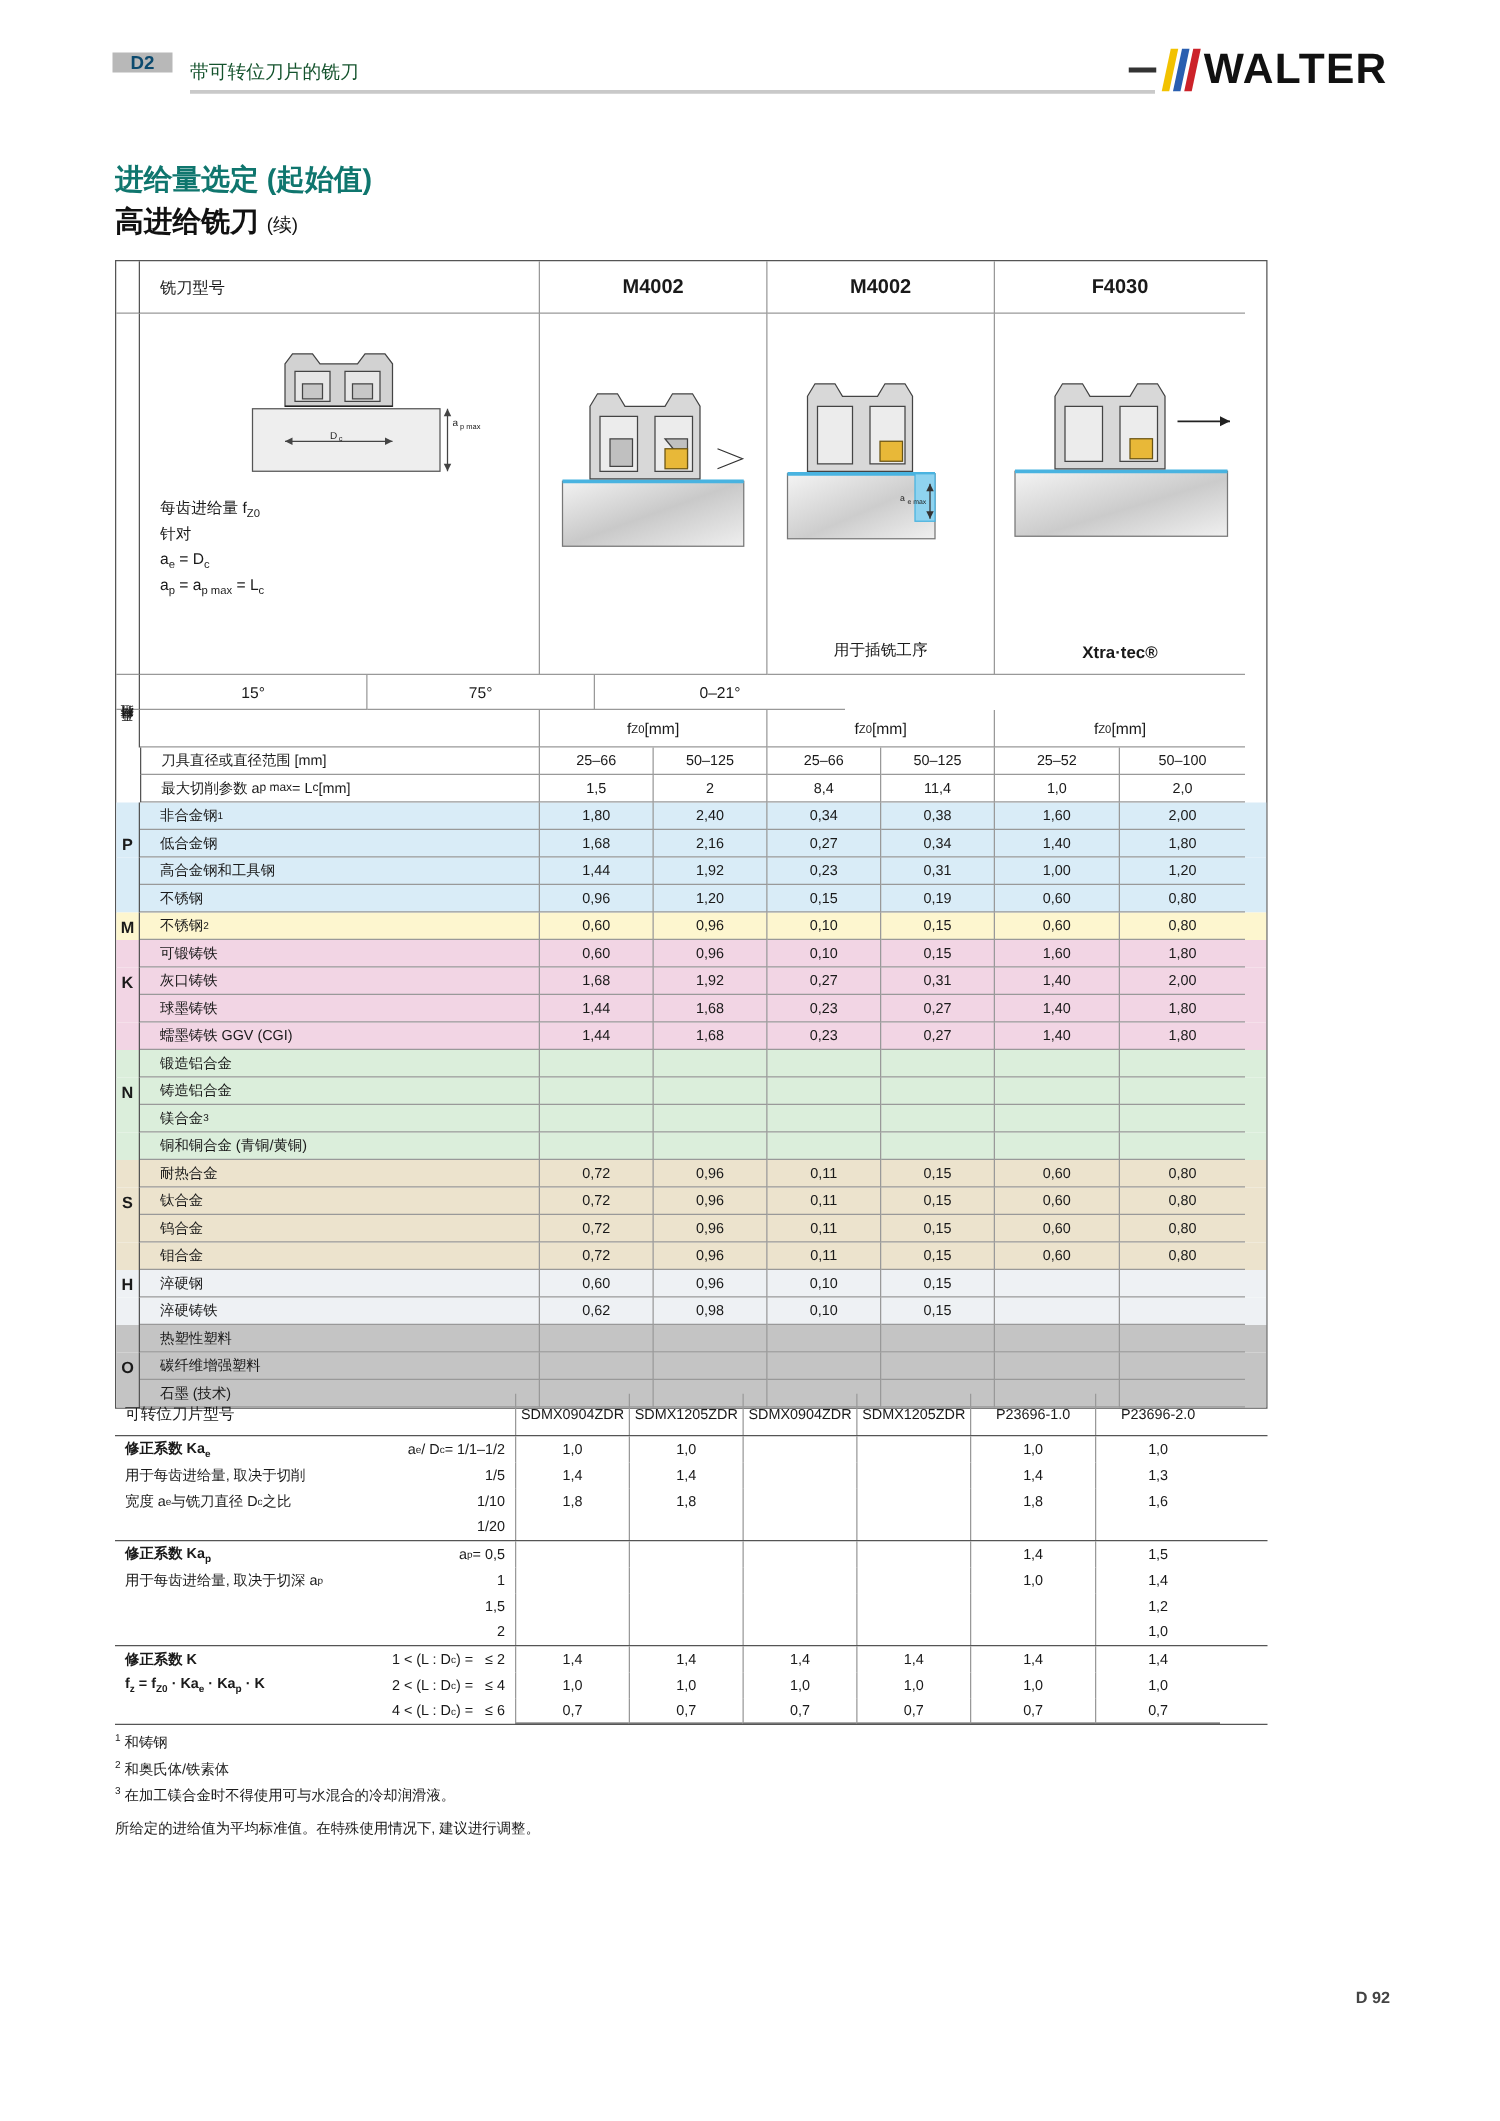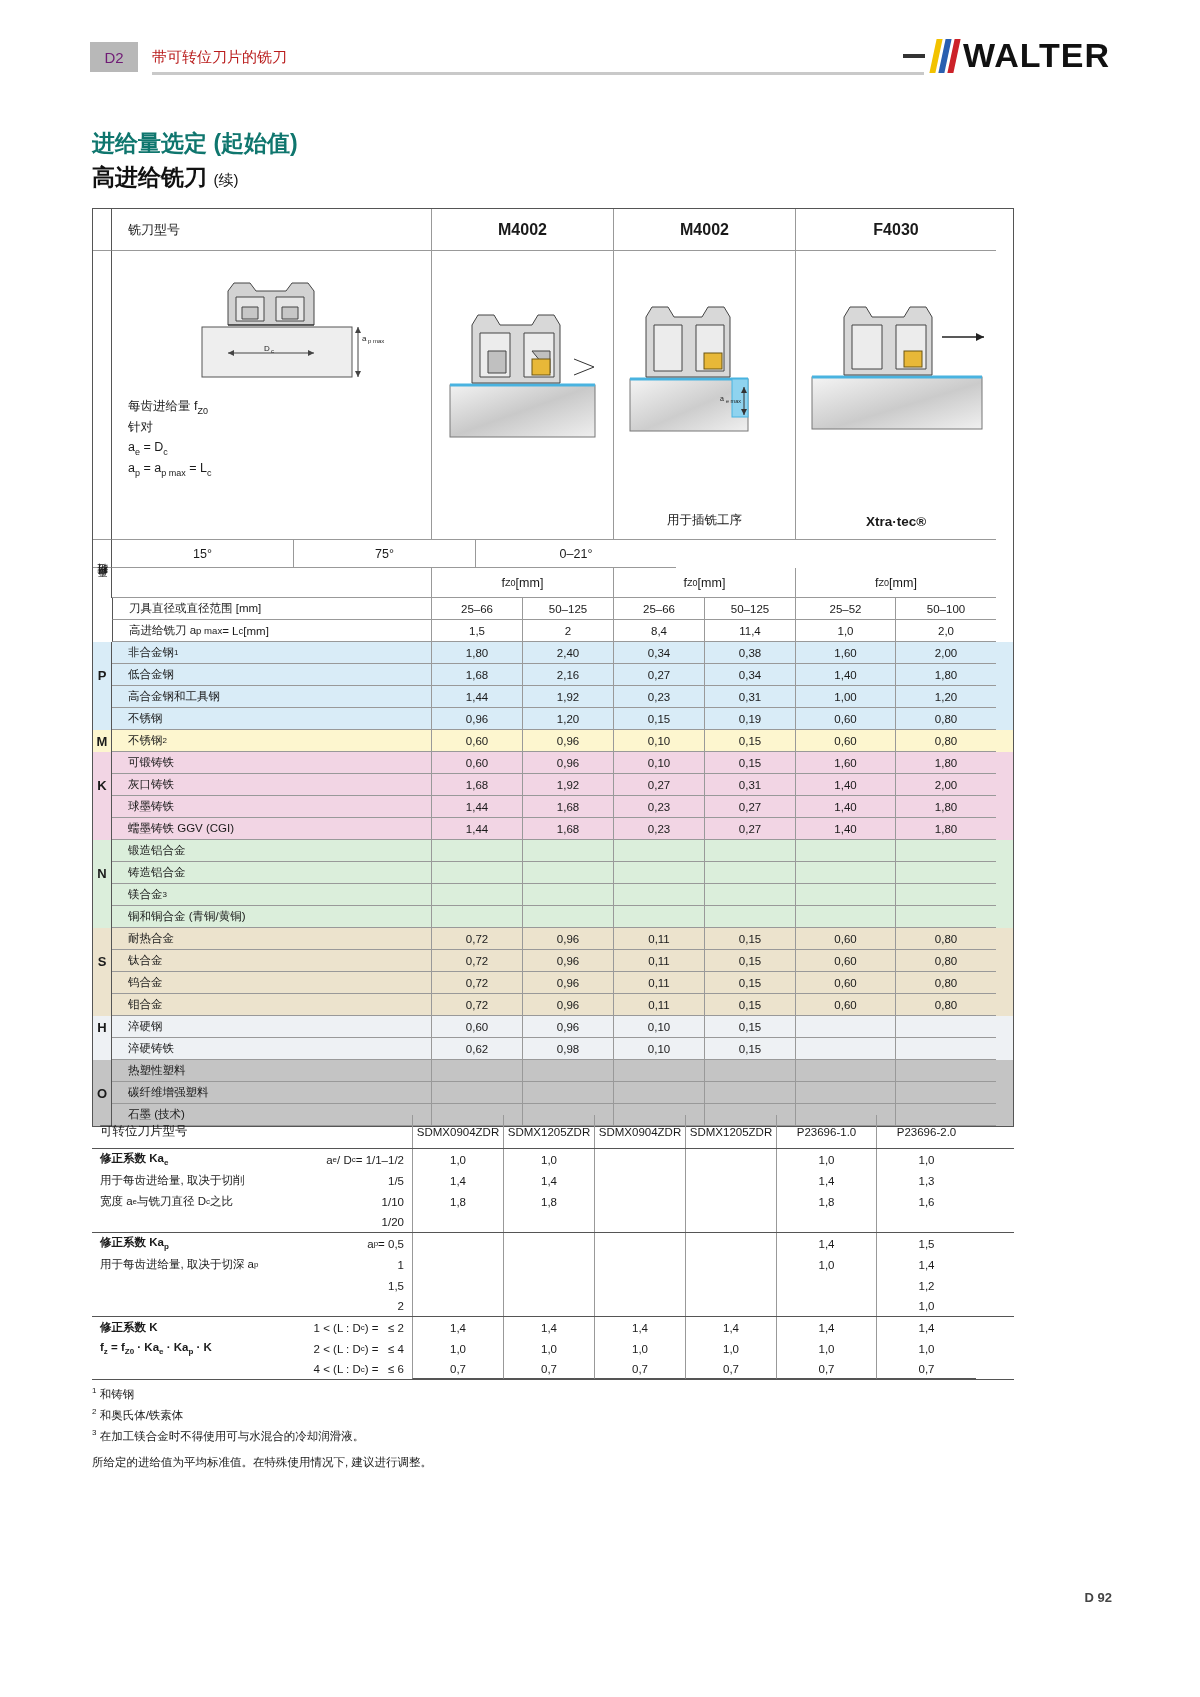--- a/index.html
+++ b/index.html
@@ -9,27 +9,27 @@
     background:#ffffff;
     font-family:"Liberation Sans", sans-serif;
     color:#1a1a1a;
     position:relative;
   }
   .page { position:absolute; left:0; top:0; width:1200px; height:1697px; }
 
   
   .hdr { position:absolute; left:90px; top:42px; width:1020px; height:36px; }
   .hdr-tag {
-    position:absolute; left:0; top:0; width:48px; height:30px;
-    background:#b8b8b8; color:#701a75; font-size:15px; font-weight:normal;
+    position:absolute; left:0; top:0; width:48px; height:16px;
+    background:#b8b8b8; color:#0c4a6e; font-size:15px; font-weight:bold;
     display:flex; align-items:center; justify-content:center;
   }
   .hdr-title {
     position:absolute; left:62px; top:0; height:30px;
-    display:flex; align-items:center; font-size:15px; color:#b91c1c;
+    display:flex; align-items:center; font-size:15px; color:#14532d;
   }
   .hdr-rule {
     position:absolute; left:62px; top:30px; width:772px; height:3px; background:#c9c9c9;
   }
   .logo { position:absolute; right:0; top:-6px; display:flex; align-items:center; gap:6px; }
   .logo-dash { width:22px; height:4px; background:#333; margin-right:2px; }
   .logo-bars { display:flex; gap:3px; transform:skewX(-12deg); }
   .logo-bars i { display:block; width:6px; height:34px; }
   .logo-word { font-size:34px; font-weight:bold; letter-spacing:1px; color:#111; }
 
@@ -292,21 +292,21 @@
       <div class="cell v">25–66</div>
       <div class="cell v">50–125</div>
       <div class="cell v">25–66</div>
       <div class="cell v">50–125</div>
       <div class="cell v2">25–52</div>
       <div class="cell v2">50–100</div>
     </div>
 
     <div class="row r paramrow">
       <div class="cell lbl" style="border-left:1px solid #555;margin-left:19px">
-        <span>高进给铣刀 a</span>
+        <span>最大切削参数 a</span>
           <sub>p max</sub>
           <span> = L</span>
           <sub>c</sub>
           <span> [mm]</span>
       </div>
       <div class="cell v">1,5</div>
       <div class="cell v">2</div>
       <div class="cell v">8,4</div>
       <div class="cell v">11,4</div>
       <div class="cell v2">1,0</div>

